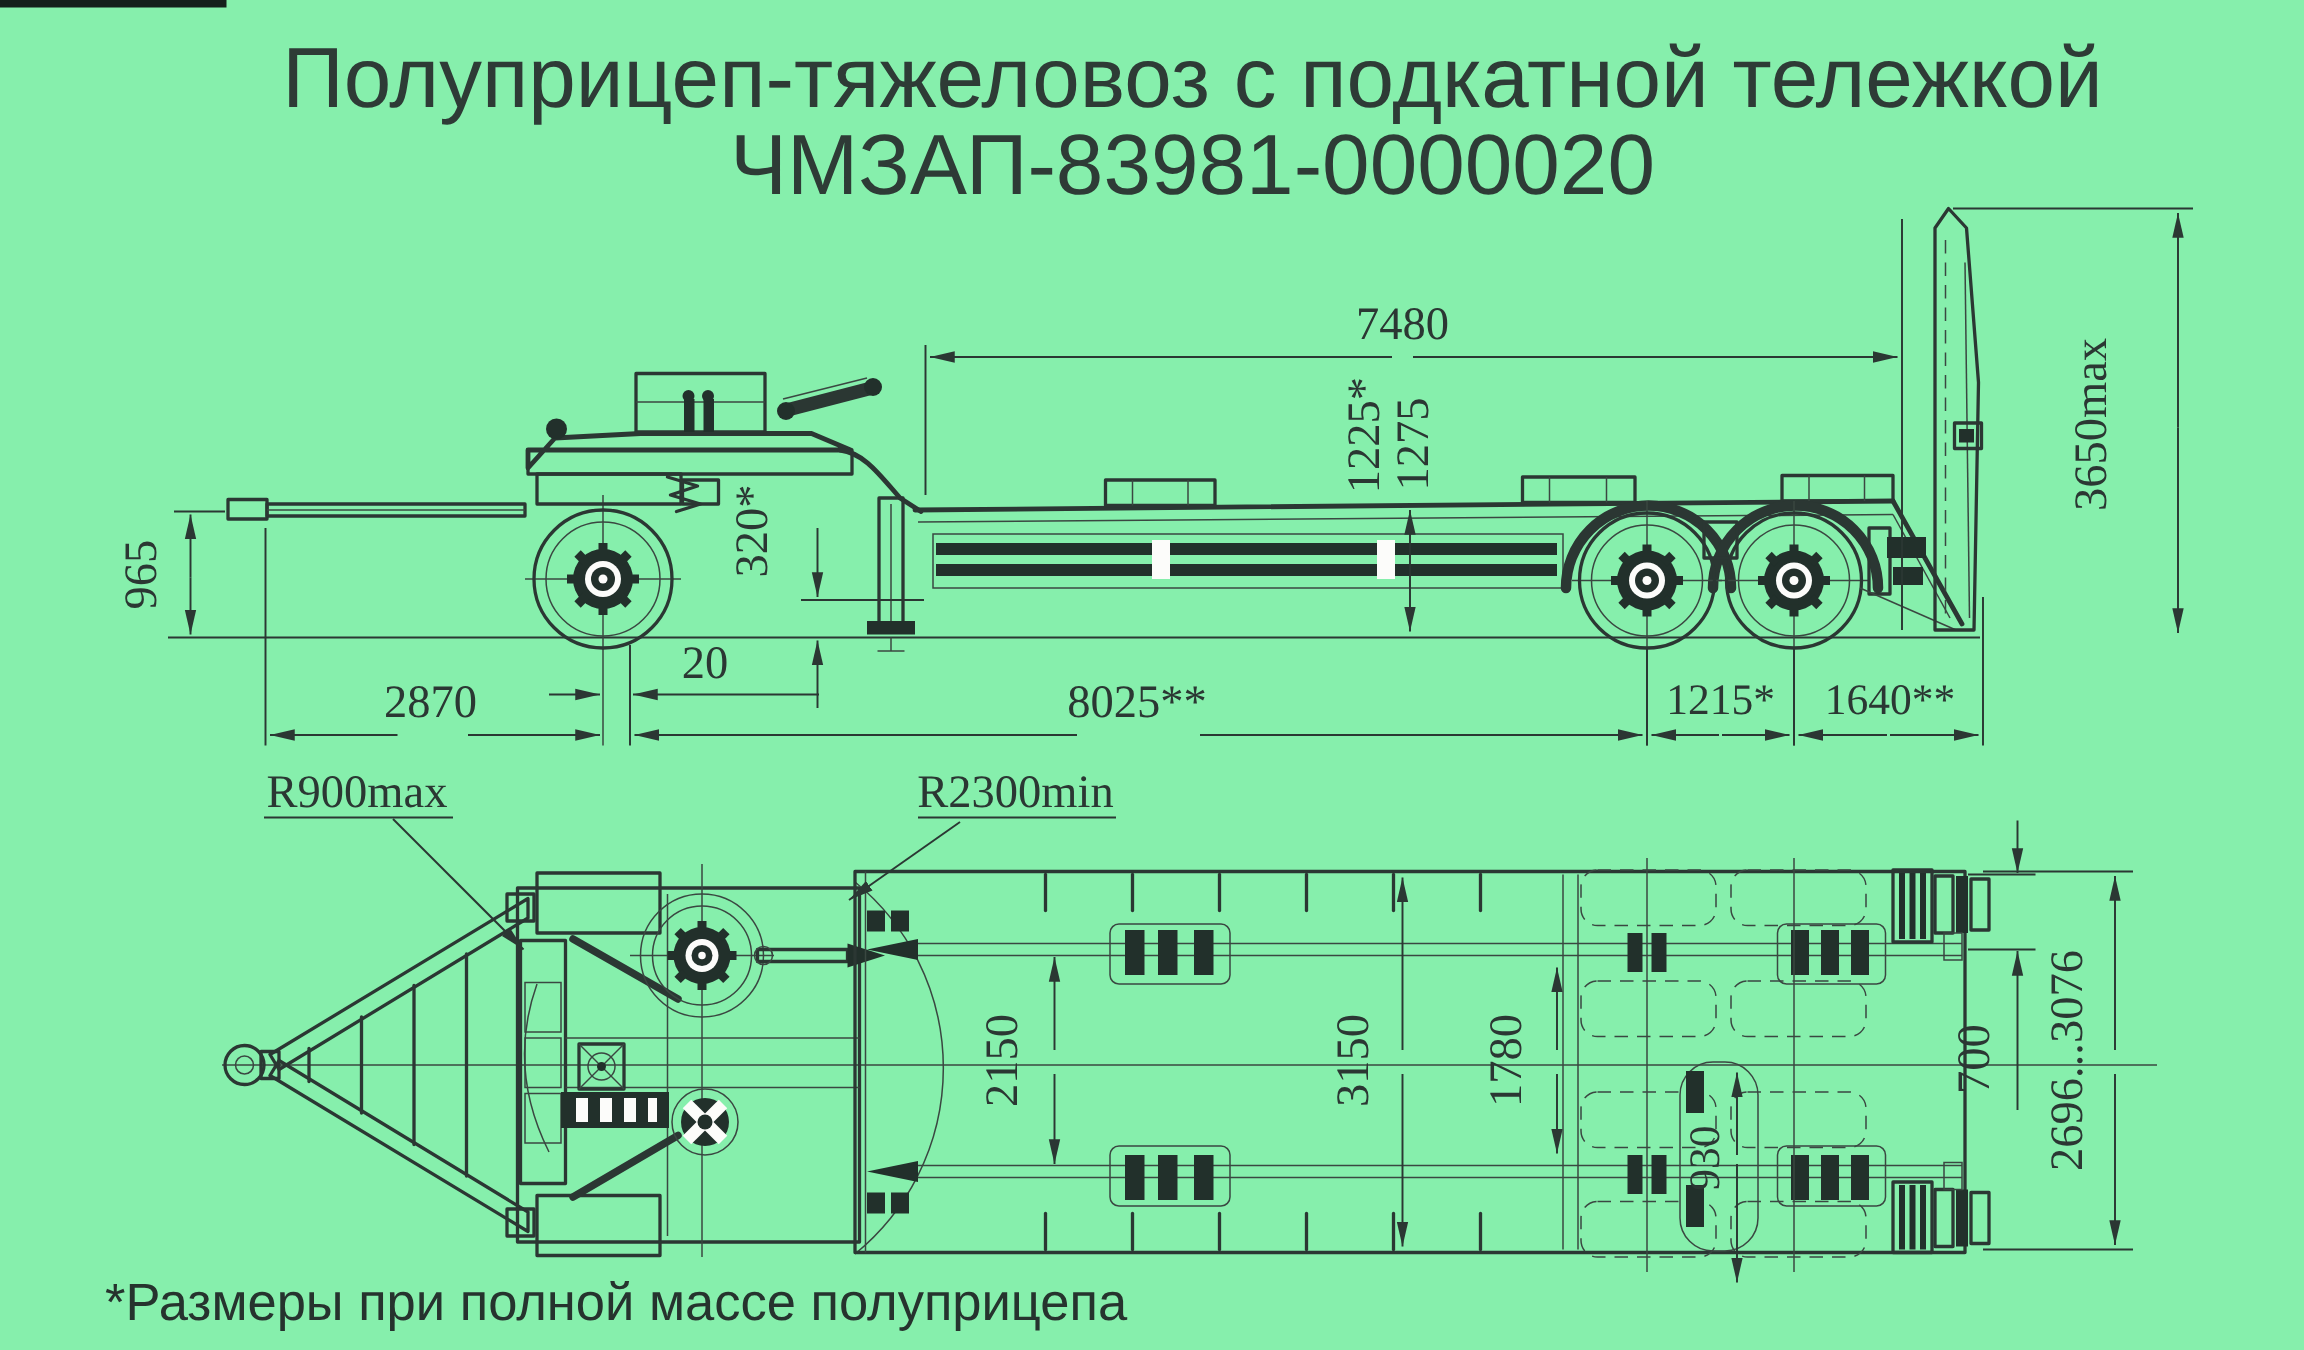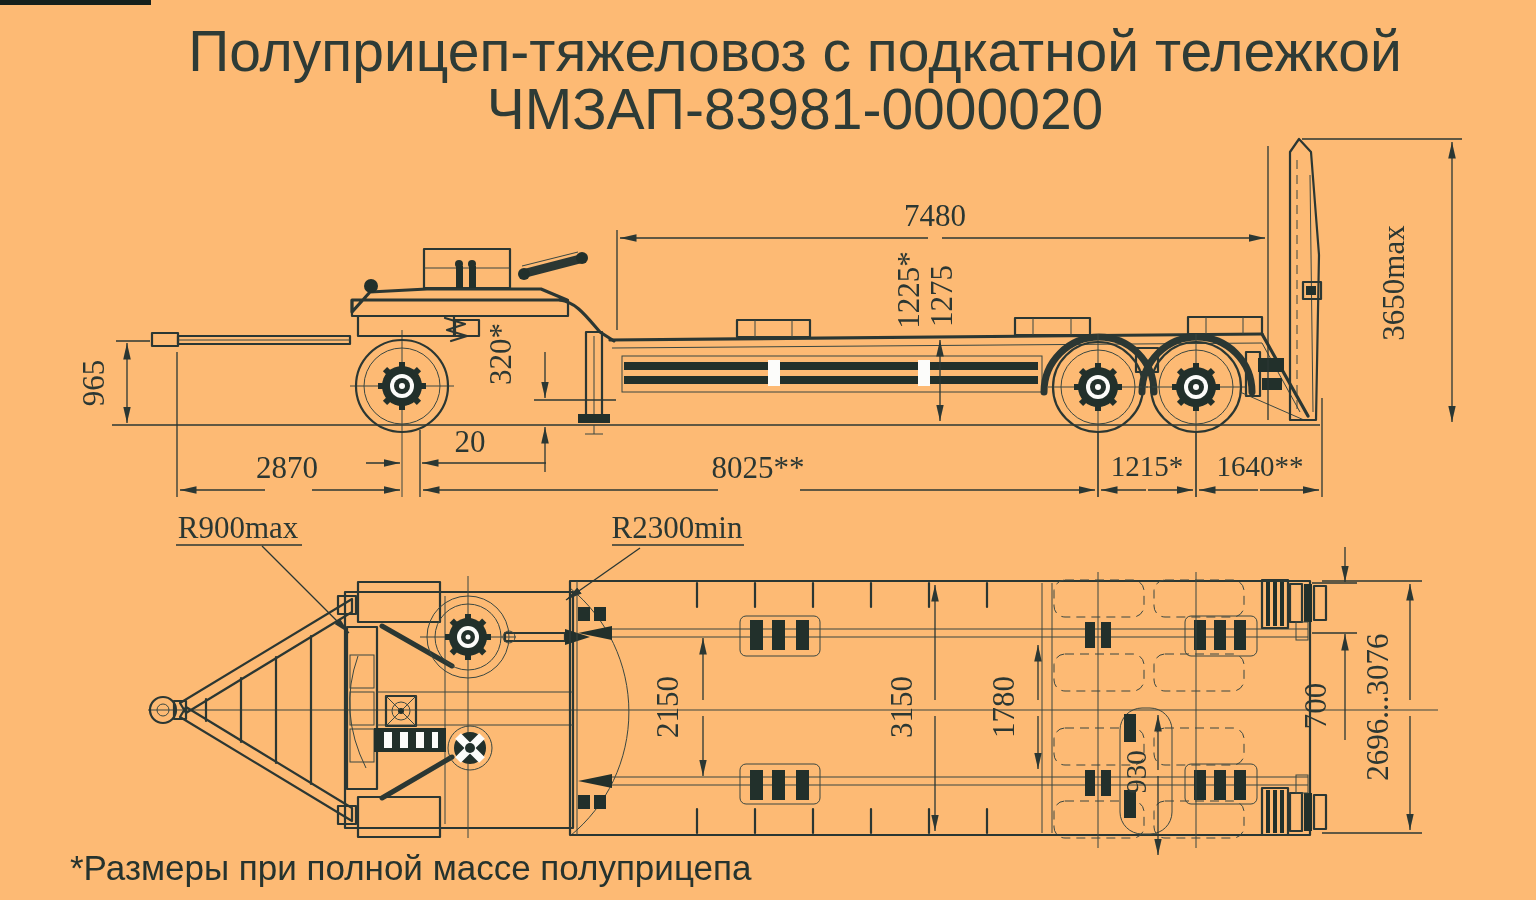--- a/index.html
+++ b/index.html
@@ -1,16 +1,16 @@
 <!DOCTYPE html>
 <html><head>
 <meta charset="utf-8">
 <style>
   html,body{margin:0;padding:0;background:#e8e8e6;}
-  .page{position:relative;width:1536px;height:900px;background:#fdba74;overflow:hidden;
+  .page{position:relative;width:1536px;height:900px;background:#86efac;overflow:hidden;
         font-family:"Liberation Sans",sans-serif;}
   svg{display:block}
   .ln{stroke:#2b3733;fill:none;stroke-width:2.2;stroke-linecap:round;stroke-linejoin:round;}
   .thick{stroke-width:3.2;}
   .thin{stroke:#3a4741;fill:none;stroke-width:1;}
   .dim{stroke:#2b3733;fill:none;stroke-width:1.3;}
   .ink{fill:#22302b;stroke:none;}
   .paper{fill:#fcfcfa;stroke:none;}
   text{fill:#2b3733;}
   .dimtxt{font-family:"Liberation Serif",serif;font-size:31px;}

